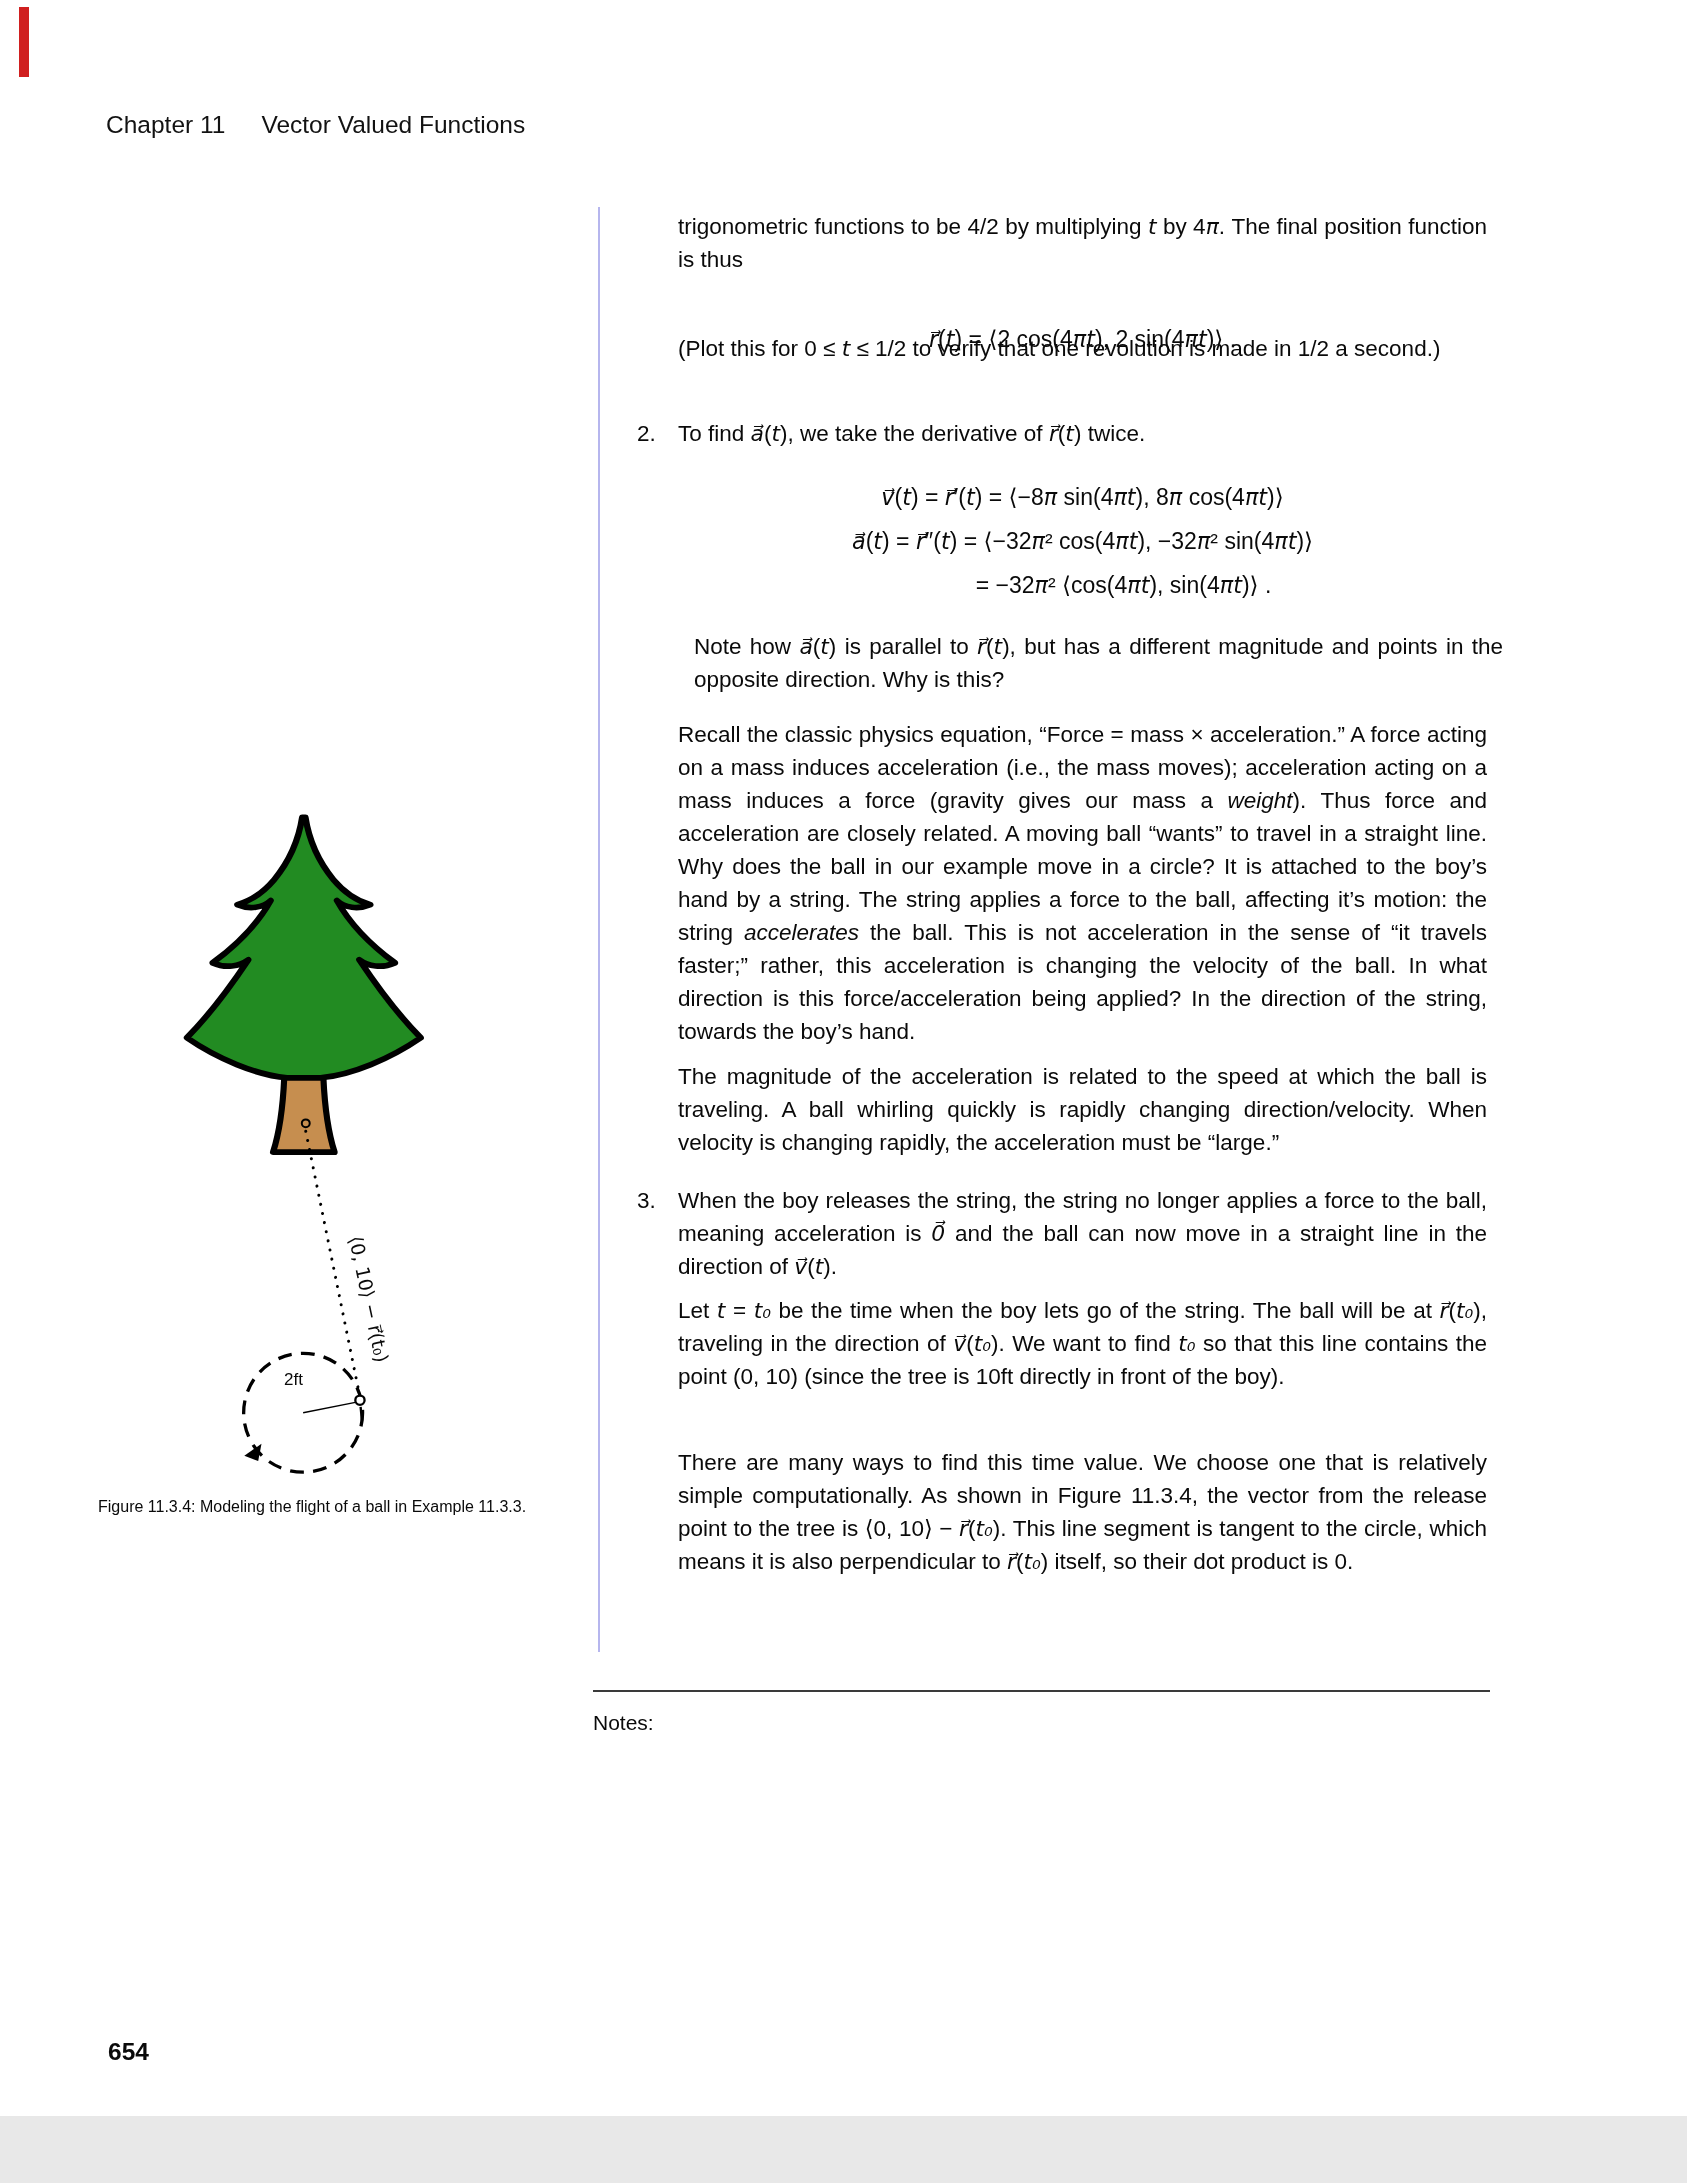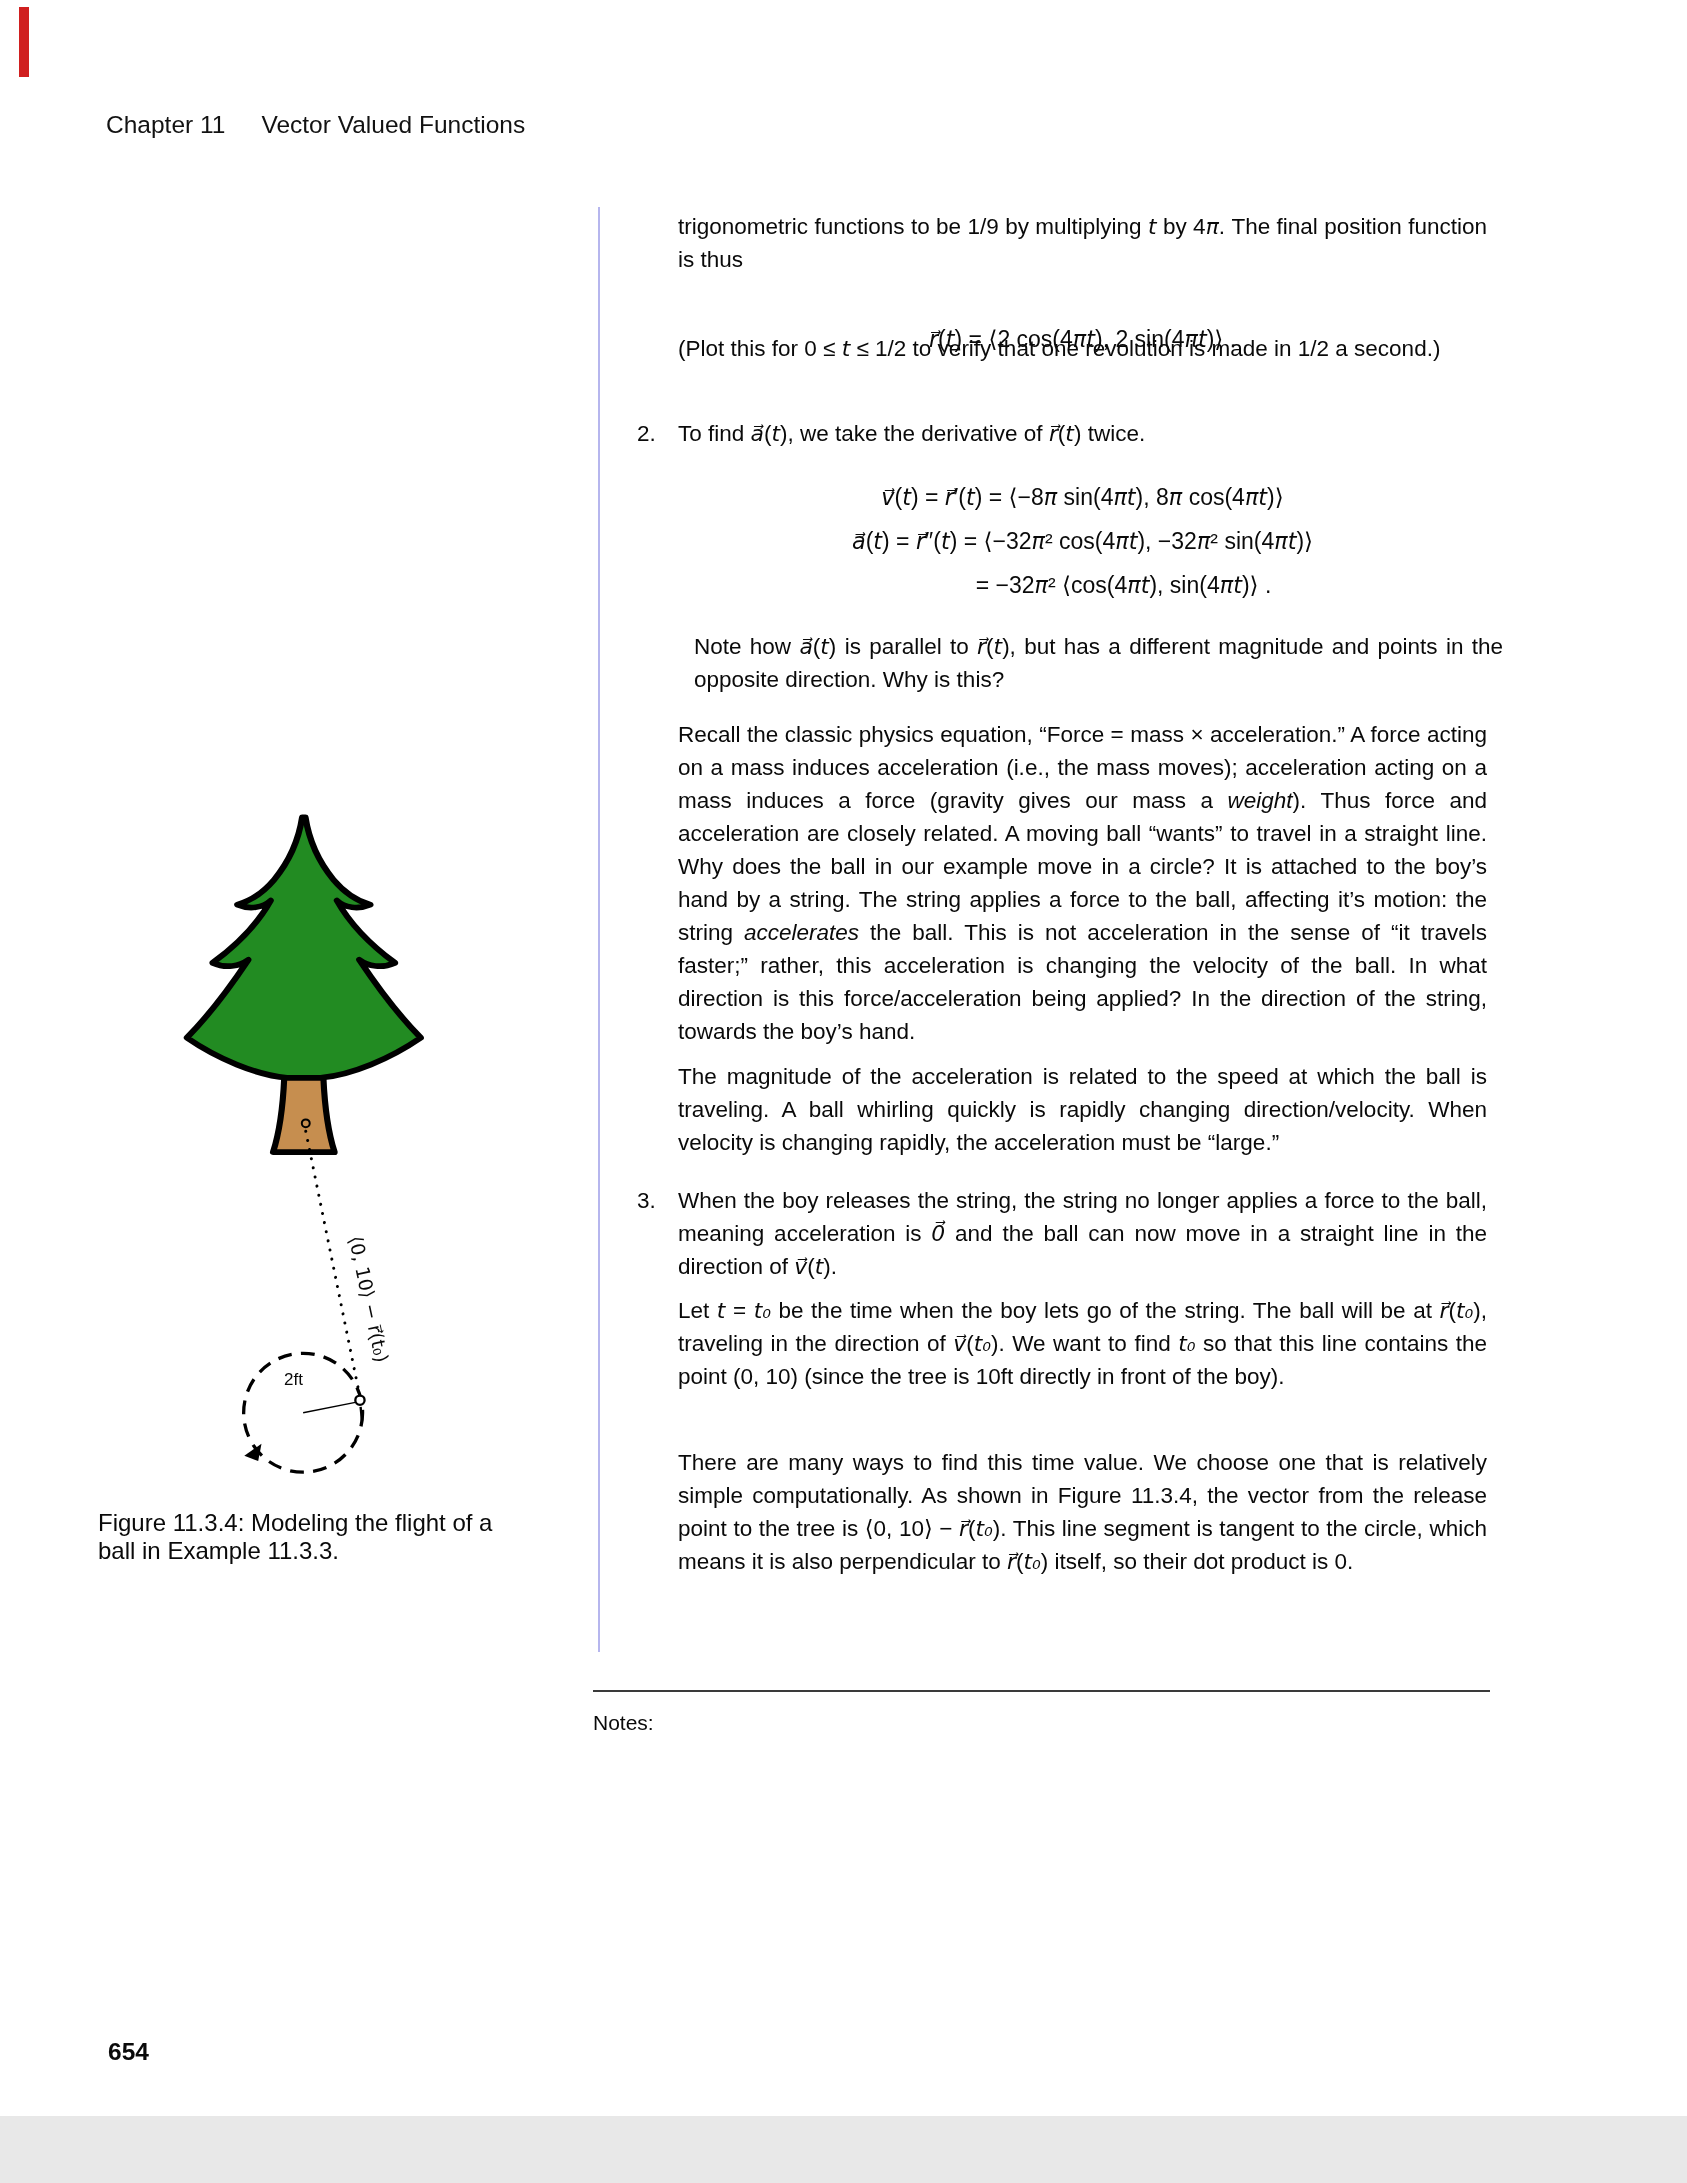--- a/index.html
+++ b/index.html
@@ -24,39 +24,39 @@
   }
   .r-m,.r-i{font-style:italic;}
   .r-m{font-family:"DejaVu Sans","Liberation Sans",sans-serif;font-size:0.97em;}
   #figure-svg{left:132px;top:794px;}
   #radius-label{left:284px;top:1370px;width:56px;text-align:left;font-size:17px;color:#0a0a0a;}
   #vector-label{
     left:263px;top:1288px;width:212px;text-align:center;font-size:19px;color:#0a0a0a;
     transform:rotate(78deg);transform-origin:center center;white-space:nowrap;
     font-family:"DejaVu Sans","Liberation Sans",sans-serif;
   }
-  #caption{left:98px;top:1493px;width:433px;font-size:24px;line-height:28.4px;color:#0a0a0a;text-align:left;margin-top:16px;}
+  #caption{left:98px;top:1493px;width:433px;font-size:16px;line-height:28.4px;color:#0a0a0a;text-align:left;}
   #hrule{left:593px;top:1690px;width:897px;height:2px;background:#3a3a3a;}
   #notes{left:593px;top:1711px;font-size:21px;color:#0a0a0a;}
   #page-number{left:108px;top:2038px;font-size:24.5px;font-weight:bold;color:#0a0a0a;}
 </style>
 </head>
 <body>
 
 <div id="page">
 
   <div id="red-marker" class="abs" style="background: rgb(208, 31, 31);"></div>
 
   <div id="header" class="abs">
     <span class="chap">Chapter 11</span><span>Vector Valued Functions</span>
   </div>
 
   <div id="vrule" class="abs" style="background: rgb(182, 182, 238);"></div>
 
-  <div class="abs body-par" style="top:210px;"><span class="r-p">trigonometric functions to be 1/9 by multiplying </span><span class="r-m">t</span><span class="r-p"> by 4</span><span class="r-m">π</span><span class="r-p">. The final position function is thus</span></div>
+  <div class="abs body-par" style="top:210px;"><span class="r-p">trigonometric functions to be 4/2 by multiplying </span><span class="r-m">t</span><span class="r-p"> by 4</span><span class="r-m">π</span><span class="r-p">. The final position function is thus</span></div>
   <div class="abs eq" style="top:290px;margin-top:32px;"><span class="r-m">r⃗</span><span class="r-p">(</span><span class="r-m">t</span><span class="r-p">) = ⟨2 cos(4</span><span class="r-m">πt</span><span class="r-p">), 2 sin(4</span><span class="r-m">πt</span><span class="r-p">)⟩ .</span></div>
   <div class="abs body-par" style="top:332px;"><span class="r-p">(Plot this for 0 ≤ </span><span class="r-m">t</span><span class="r-p"> ≤ 1/2 to verify that one revolution is made in 1/2 a second.)</span></div>
 
   <div class="abs item-num" style="top:417px;">2.</div>
   <div class="abs body-par" style="top:417px;"><span class="r-p">To find </span><span class="r-m">a⃗</span><span class="r-p">(</span><span class="r-m">t</span><span class="r-p">), we take the derivative of </span><span class="r-m">r⃗</span><span class="r-p">(</span><span class="r-m">t</span><span class="r-p">) twice.</span></div>
 
   <div class="abs eq" style="top:480px;"><span class="r-m">v⃗</span><span class="r-p">(</span><span class="r-m">t</span><span class="r-p">) = </span><span class="r-m">r⃗</span><span class="r-p">′(</span><span class="r-m">t</span><span class="r-p">) = ⟨−8</span><span class="r-m">π</span><span class="r-p"> sin(4</span><span class="r-m">πt</span><span class="r-p">), 8</span><span class="r-m">π</span><span class="r-p"> cos(4</span><span class="r-m">πt</span><span class="r-p">)⟩</span></div>
   <div class="abs eq" style="top:524px;"><span class="r-m">a⃗</span><span class="r-p">(</span><span class="r-m">t</span><span class="r-p">) = </span><span class="r-m">r⃗</span><span class="r-p">″(</span><span class="r-m">t</span><span class="r-p">) = ⟨−32</span><span class="r-m">π</span><span class="r-p">² cos(4</span><span class="r-m">πt</span><span class="r-p">), −32</span><span class="r-m">π</span><span class="r-p">² sin(4</span><span class="r-m">πt</span><span class="r-p">)⟩</span></div>
   <div class="abs eq" style="top:568px;transform:translateX(41px);"><span class="r-p">= −32</span><span class="r-m">π</span><span class="r-p">² ⟨cos(4</span><span class="r-m">πt</span><span class="r-p">), sin(4</span><span class="r-m">πt</span><span class="r-p">)⟩ .</span></div>
 

